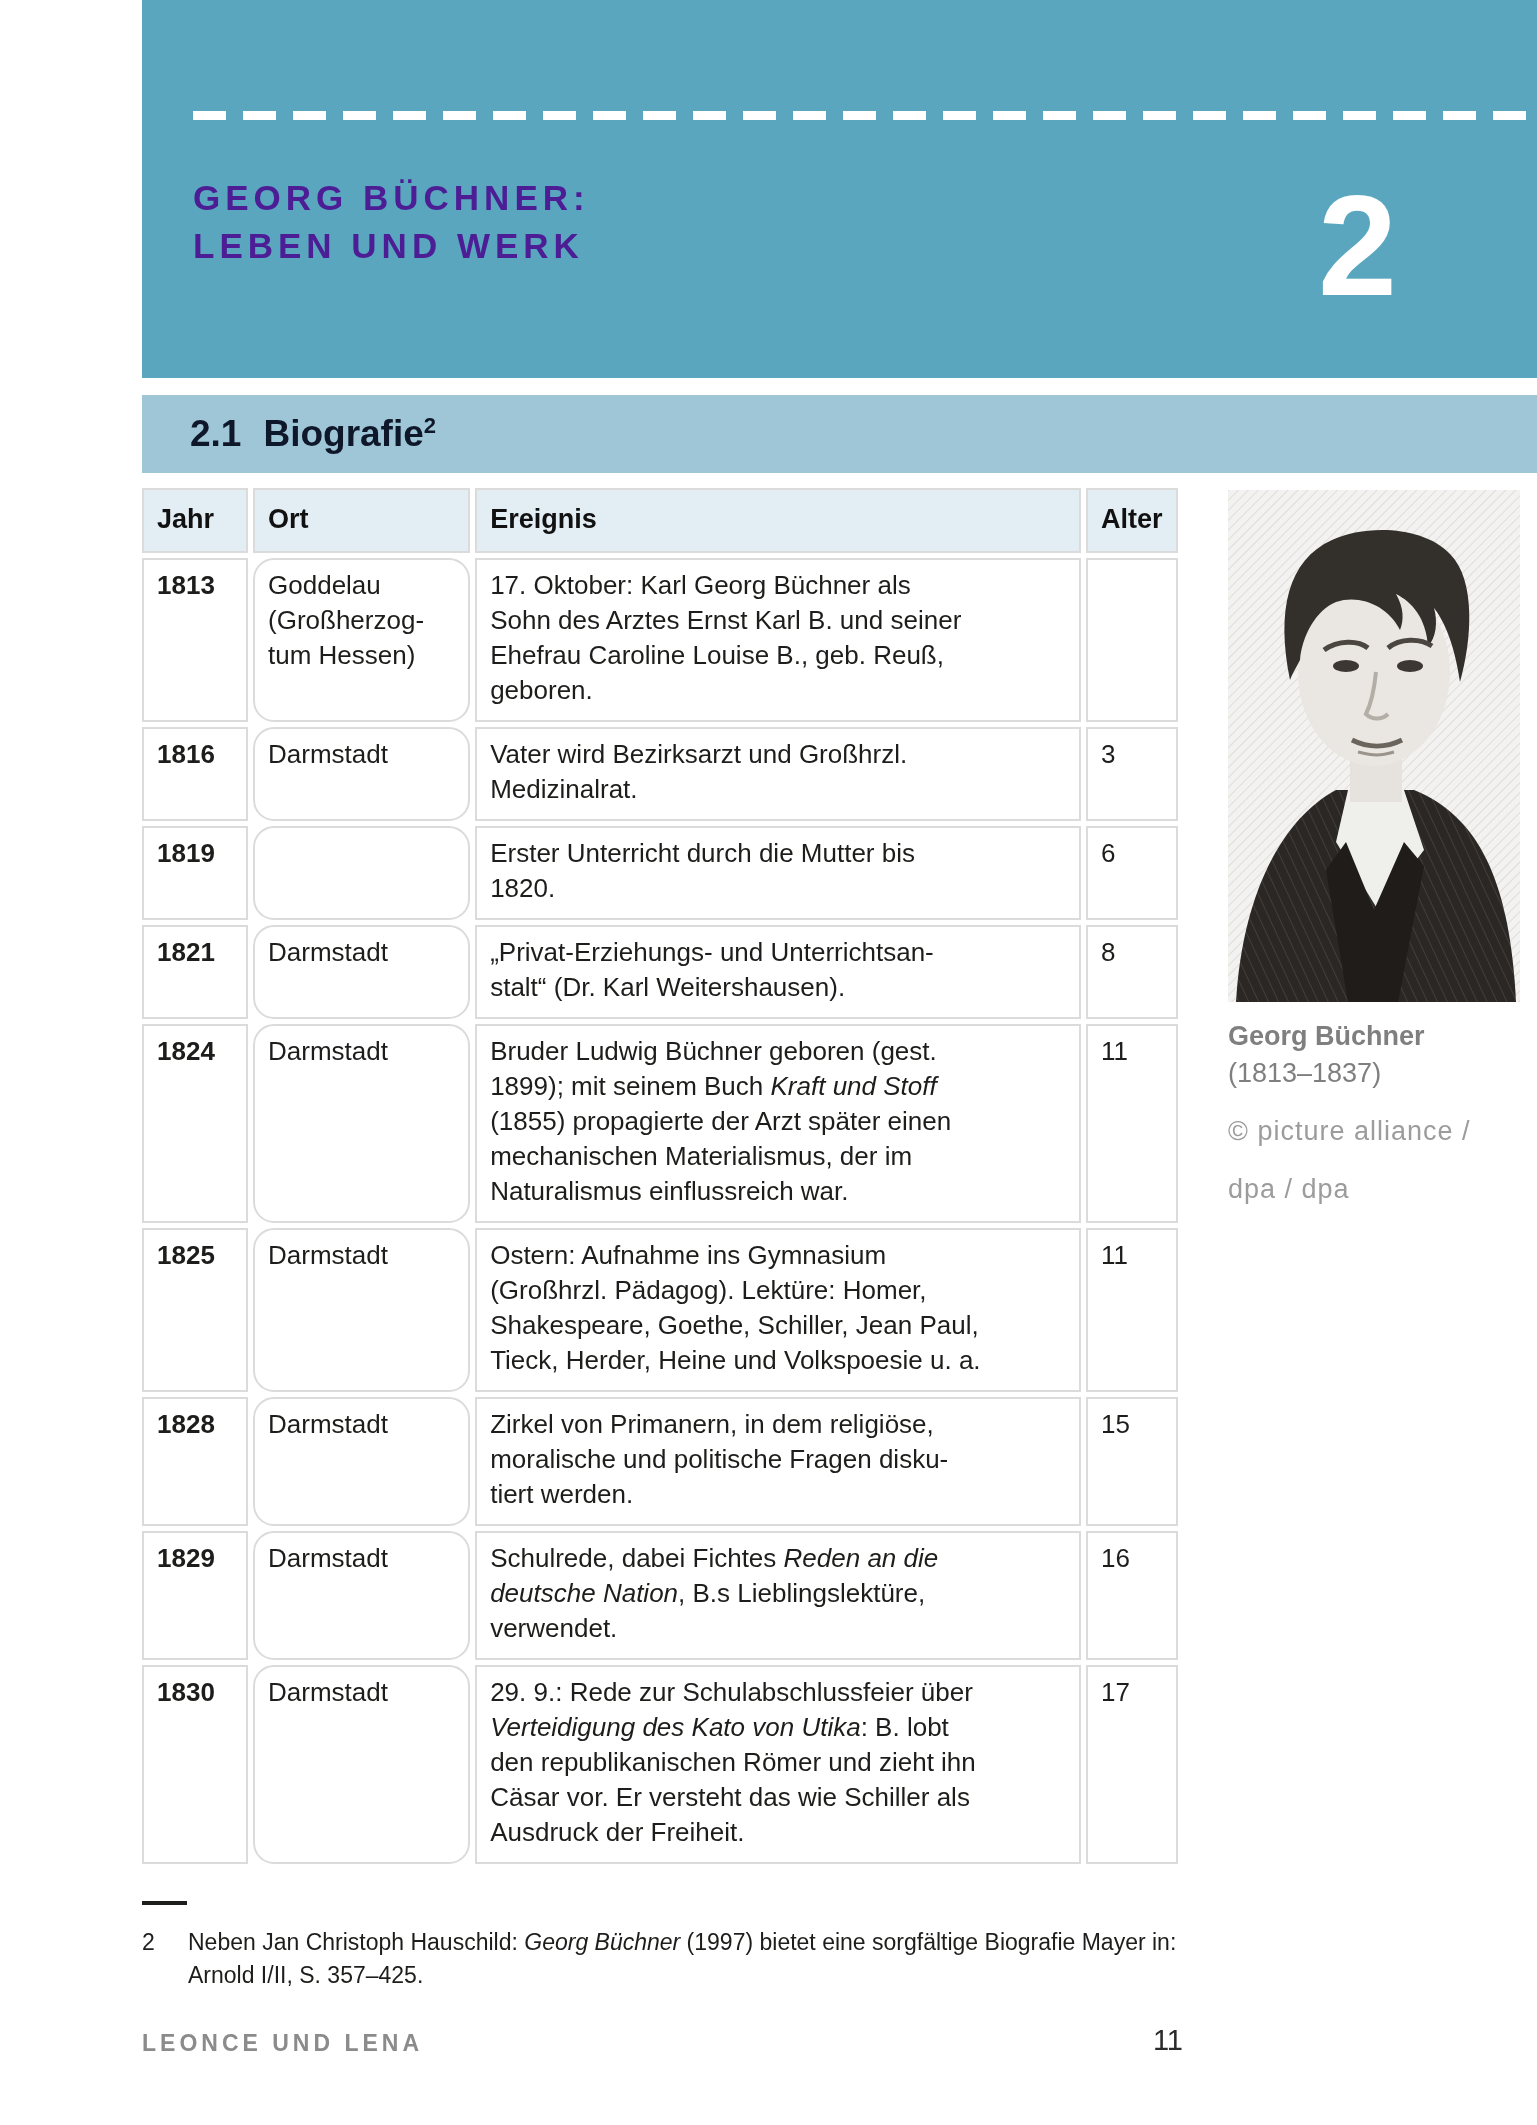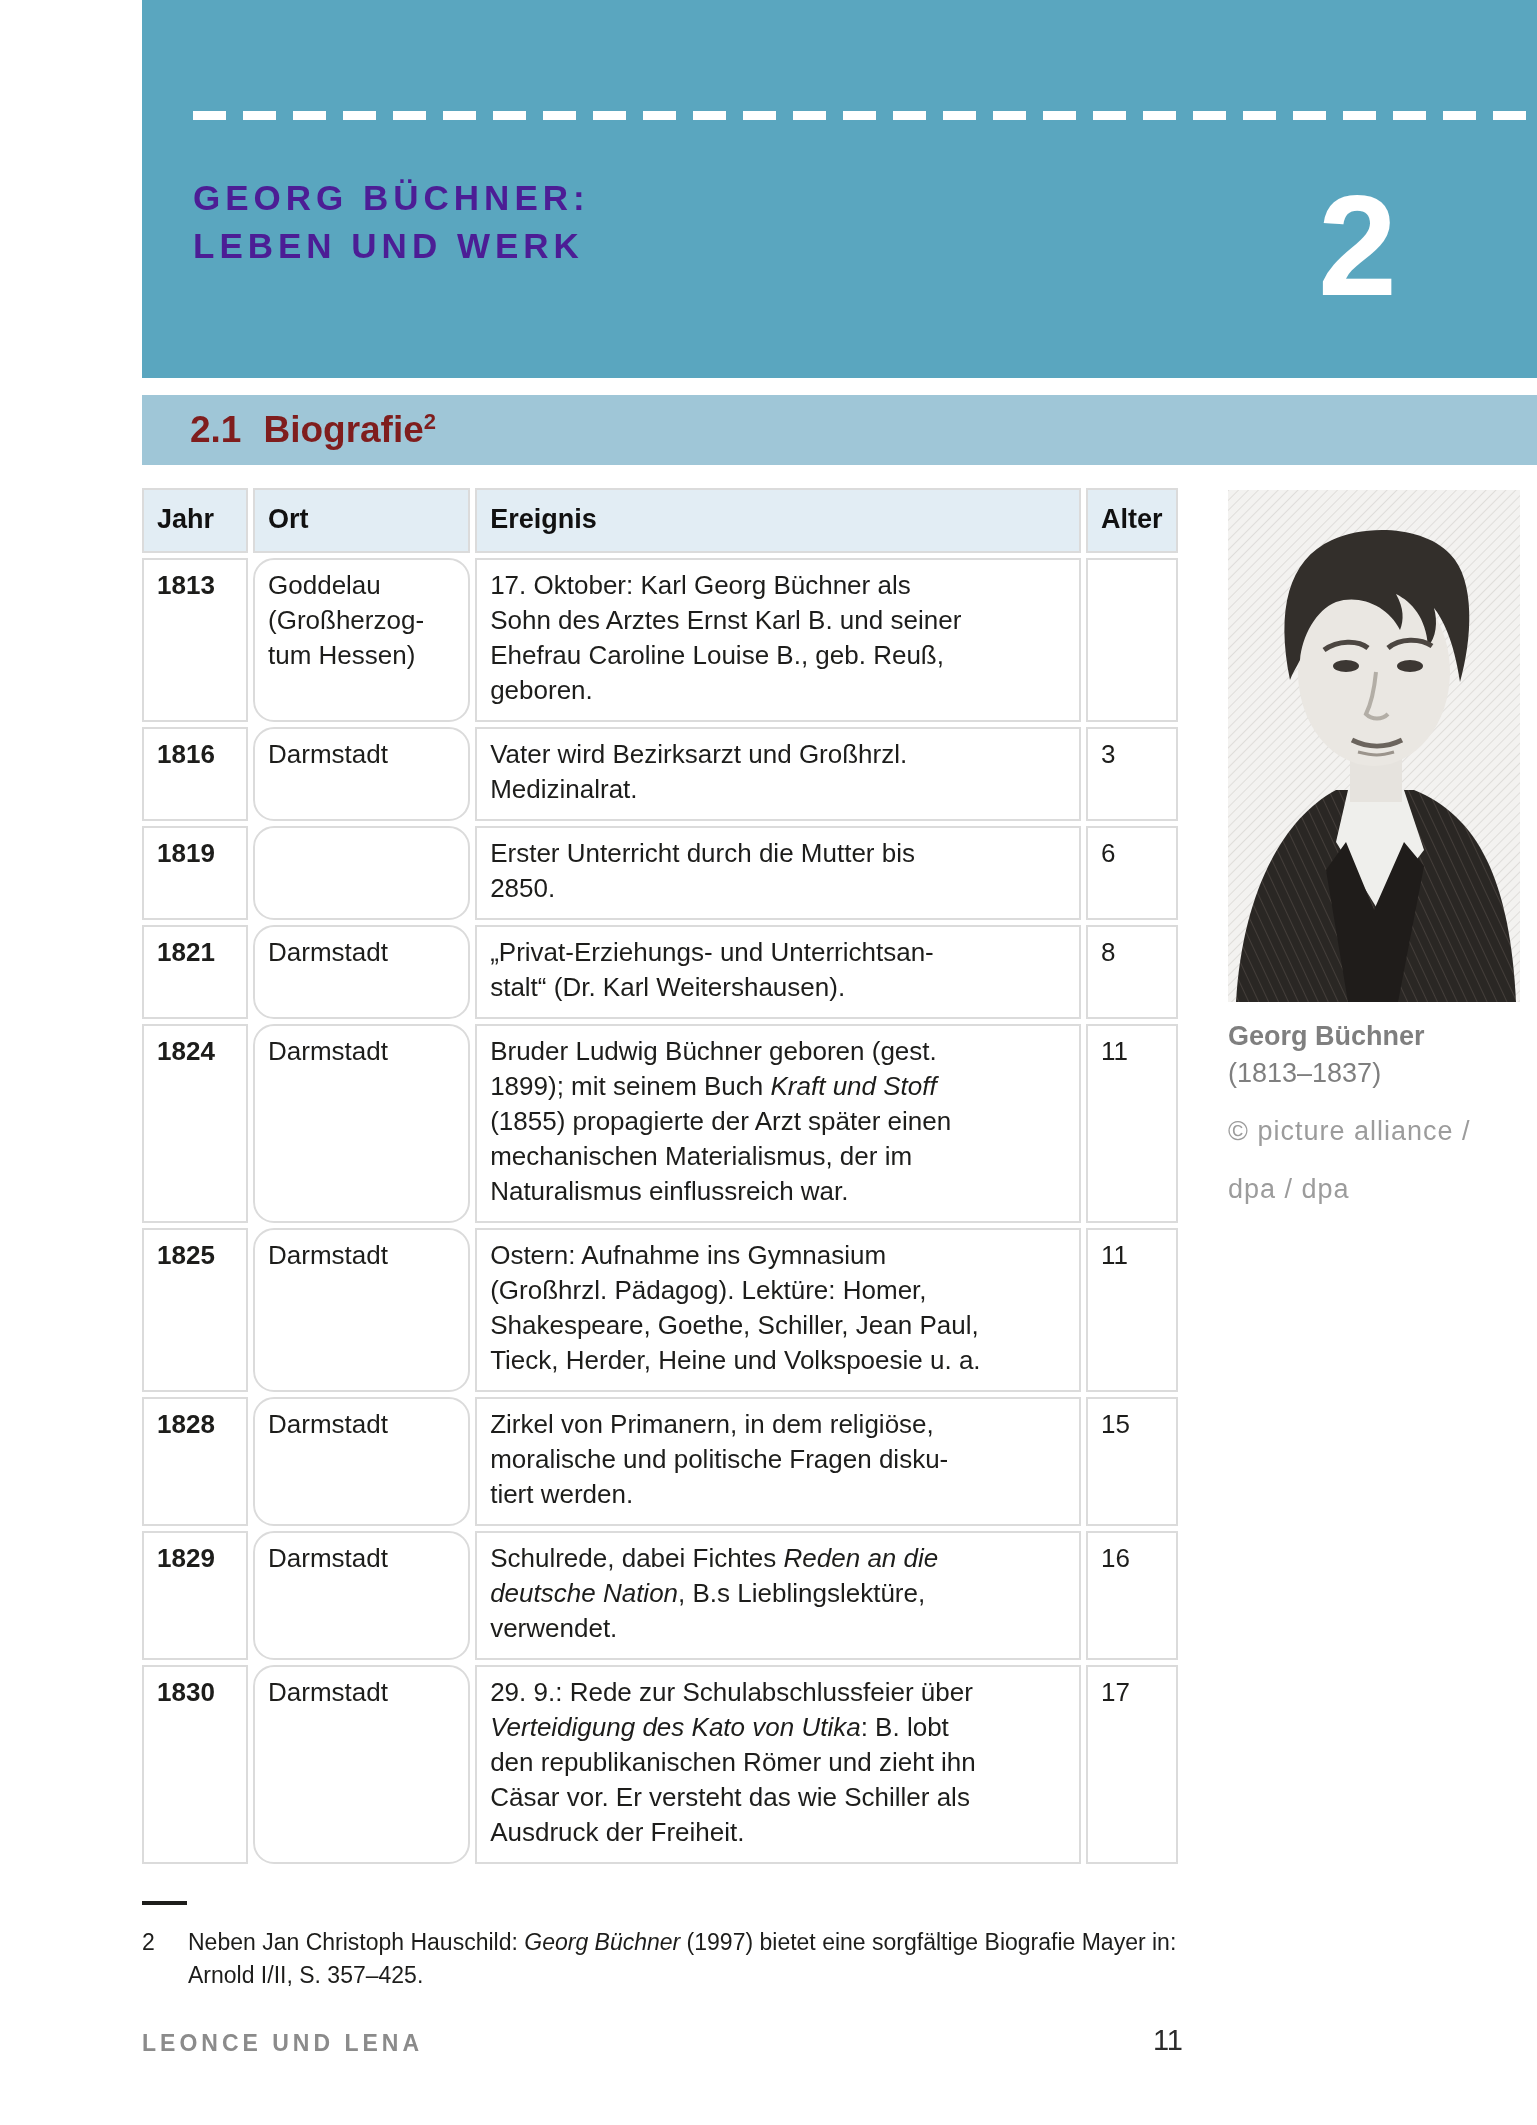--- a/index.html
+++ b/index.html
@@ -21,24 +21,24 @@
     position:absolute;left:51px;top:138px;
     color:#4c1d95;font-weight:bold;font-size:35px;letter-spacing:5px;
     line-height:48px;white-space:nowrap;margin-top:36px;
   }
   .chapter-number{
     position:absolute;left:1176px;top:186px;
     color:#ffffff;font-weight:bold;font-size:142px;line-height:120px;
   }
   
   .section-bar{
-    position:absolute;left:142px;top:395px;right:0;height:70px;
+    position:absolute;left:142px;top:395px;right:0;height:78px;
     background:var(--section-bg,#9fc6d7);
     display:flex;align-items:center;
-    color:#7f1d1d;font-weight:bold;font-size:37px;
+    color:#0f172a;font-weight:bold;font-size:37px;
   }
   .section-bar .num{margin-left:48px;}
   .section-bar .ttl{margin-left:22px;}
   .section-bar sup{font-size:22px;vertical-align:super;line-height:0;}
   
   table.bio{
     position:absolute;left:137px;top:483px;
     border-collapse:separate;border-spacing:5px;
     table-layout:fixed;width:1046px;
   }
@@ -134,21 +134,21 @@
         </tr>
         <tr>
           <td class="year">1816</td>
           <td class="ort">Darmstadt</td>
           <td><span>Vater wird Bezirksarzt und Großhrzl.</span><br><span>Medizinalrat.</span></td>
           <td>3</td>
         </tr>
         <tr>
           <td class="year">1819</td>
           <td class="ort"></td>
-          <td><span>Erster Unterricht durch die Mutter bis</span><br><span>2850.</span></td>
+          <td><span>Erster Unterricht durch die Mutter bis</span><br><span>1820.</span></td>
           <td>6</td>
         </tr>
         <tr>
           <td class="year">1821</td>
           <td class="ort">Darmstadt</td>
           <td><span>„Privat-Erziehungs- und Unterrichtsan-</span><br><span>stalt“ (Dr. Karl Weitershausen).</span></td>
           <td>8</td>
         </tr>
         <tr>
           <td class="year">1824</td>

